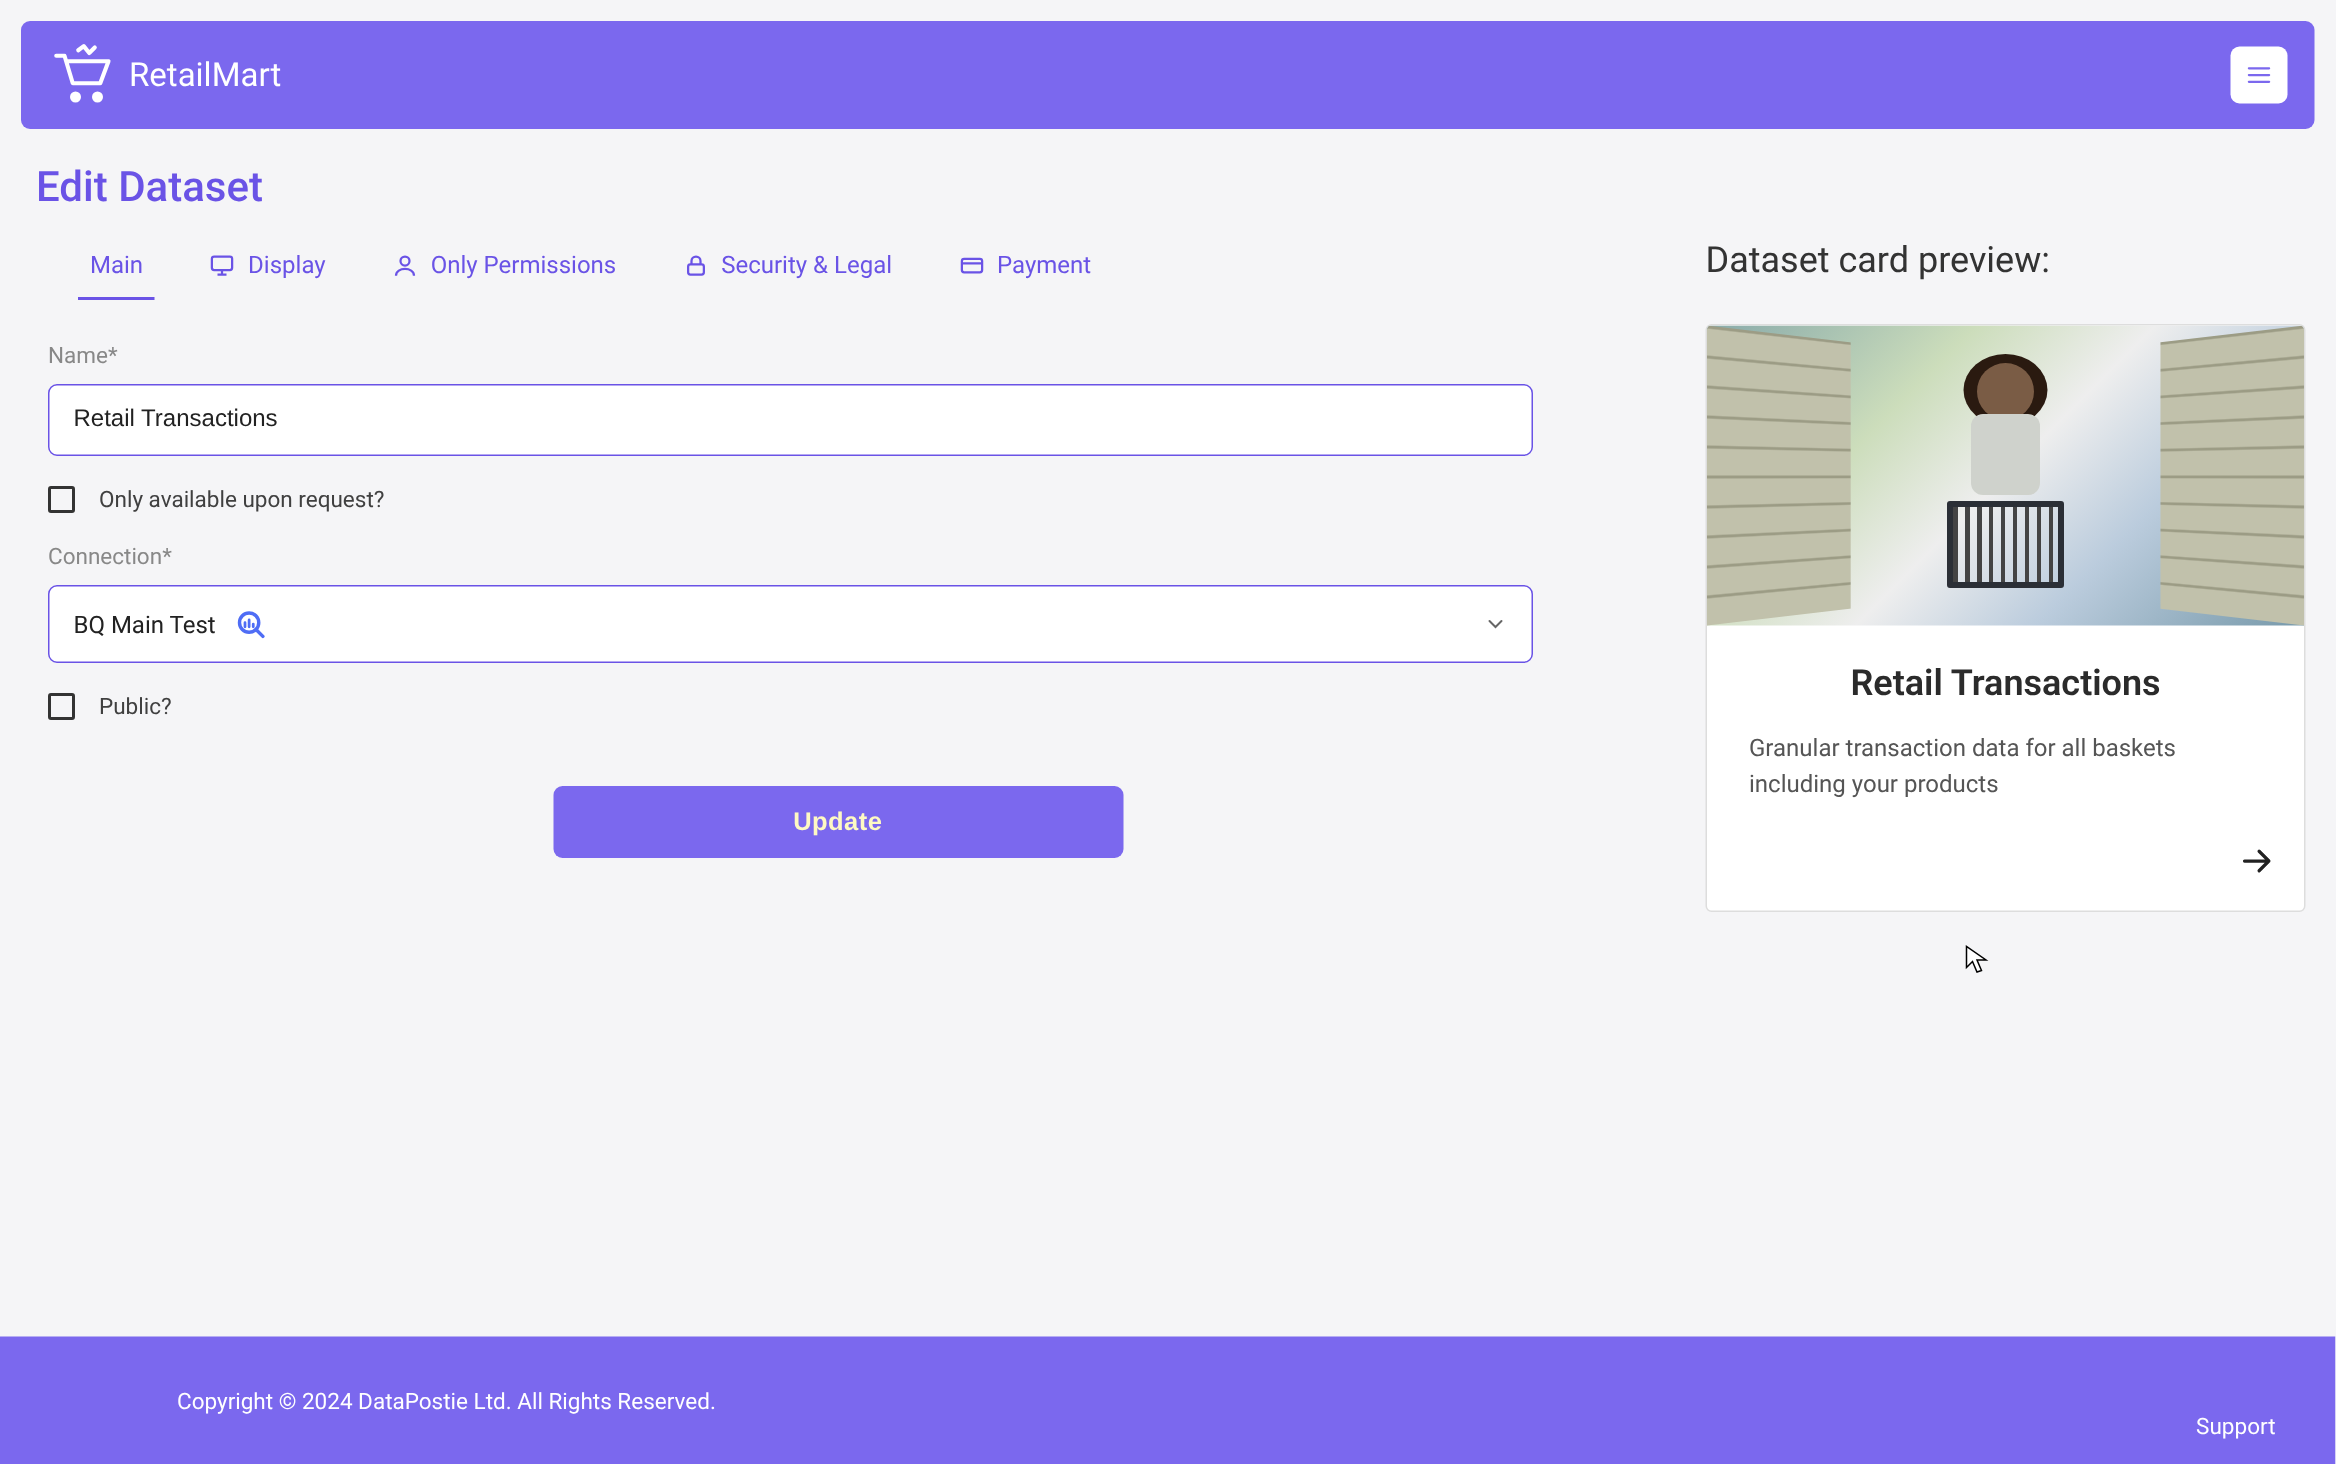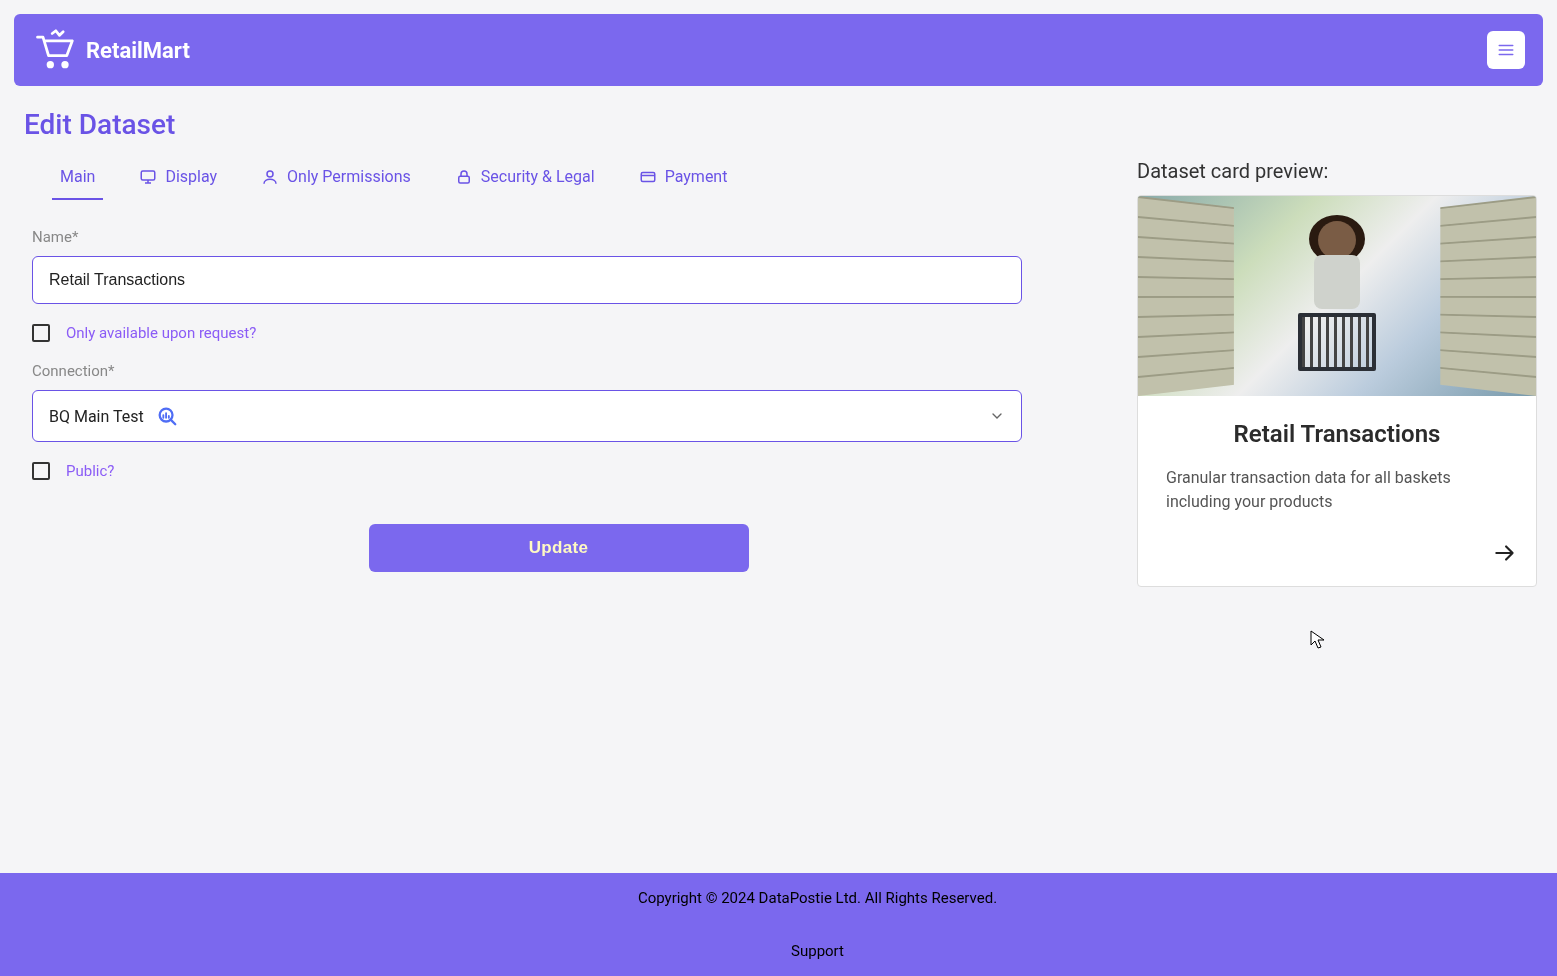--- a/index.html
+++ b/index.html
@@ -16,21 +16,21 @@
   background: #7b68ee;
   margin: 14px 14px 0 14px;
   border-radius: 6px;
   height: 72px;
   display: flex;
   align-items: center;
   justify-content: space-between;
   padding: 0 18px;
 }
 .brand { display: flex; align-items: center; gap: 10px; color: #fff; }
-.brand-name { font-size: 22px; font-weight: 700; color: #fff; }
+.brand-name { font-size: 22px; font-weight: 400; color: #fff; }
 .menu-btn {
   width: 38px; height: 38px; background: #fff; border-radius: 6px;
   display: flex; align-items: center; justify-content: center; cursor: pointer;
 }
 .page-title {
   color: #6a53e6;
   font-size: 28px;
   font-weight: 500;
   padding: 22px 0 18px 24px;
 }
@@ -75,36 +75,36 @@
 .select-left { display: flex; align-items: center; gap: 12px; }
 .chev { color: #666; }
 .checkbox-row {
   display: flex; align-items: center; gap: 16px;
   margin-bottom: 20px;
 }
 .checkbox {
   width: 18px; height: 18px; border: 2px solid #333; border-radius: 2px;
   cursor: pointer; flex-shrink: 0;
 }
-.checkbox-label { font-size: 15px; color: #8b5cf6; }
+.checkbox-label { font-size: 15px; color: #404040; }
 .update-btn {
   background: #7b68ee;
   color: #fef9c3;
   font-size: 17px;
   font-weight: 600;
   border: none;
   border-radius: 6px;
   padding: 14px 0;
   width: 380px;
   display: block;
   margin: 44px auto 0 auto;
   cursor: pointer;
   letter-spacing: 0.3px;
 }
-.preview-title { font-size: 20px; color: #333; margin-bottom: 12px; }
+.preview-title { font-size: 24px; color: #333; margin-bottom: 29px; }
 .preview-card {
   border: 1px solid #ddd;
   border-radius: 4px;
   overflow: hidden;
   background: #fff;
 }
 .preview-img {
   width: 100%; height: 200px;
   background: linear-gradient(135deg,#8aa 0%,#cdb 30%,#eee 50%,#bcd 70%,#79a 100%);
   position: relative;
@@ -119,25 +119,24 @@
 .shopper .hair{position:absolute;top:-6px;left:50%;transform:translateX(-50%);width:56px;height:48px;border-radius:50%;background:#2a1a10;}
 .shopper .torso{position:absolute;top:34px;left:50%;transform:translateX(-50%);width:46px;height:54px;background:#cfd2cc;border-radius:8px;}
 .shopper .cart{position:absolute;bottom:0;left:50%;transform:translateX(-50%);width:78px;height:58px;border:4px solid #2b2f36;border-radius:2px;background:repeating-linear-gradient(90deg,#444 0,#444 3px,transparent 3px,transparent 8px);}
 .preview-body { padding: 24px 28px 18px 28px; }
 .preview-card-title { font-size: 24px; font-weight: 600; color: #2b2b2b; text-align: center; margin-bottom: 18px; }
 .preview-desc { font-size: 16px; color: #555; line-height: 1.5; }
 .preview-arrow { text-align: right; padding: 8px 18px 16px 0; }
 .footer {
   position: absolute; bottom: 0; left: 0; right: 0;
   background: #7b68ee;
-  color: #000000;
+  color: #ffffff;
   padding: 16px 40px 16px 118px;
   display: flex; justify-content: space-between; align-items: center;
   font-size: 15px;
-  flex-direction: column;
 }
 .footer .support { cursor: pointer; margin-top: 35px; }
 .bq-icon { width:22px;height:22px; }
 .cursor-fake{position:absolute;left:1310px;top:630px;pointer-events:none;}
 </style>
 </head>
 <body>
 
 <div class="header">
   <div class="brand">

